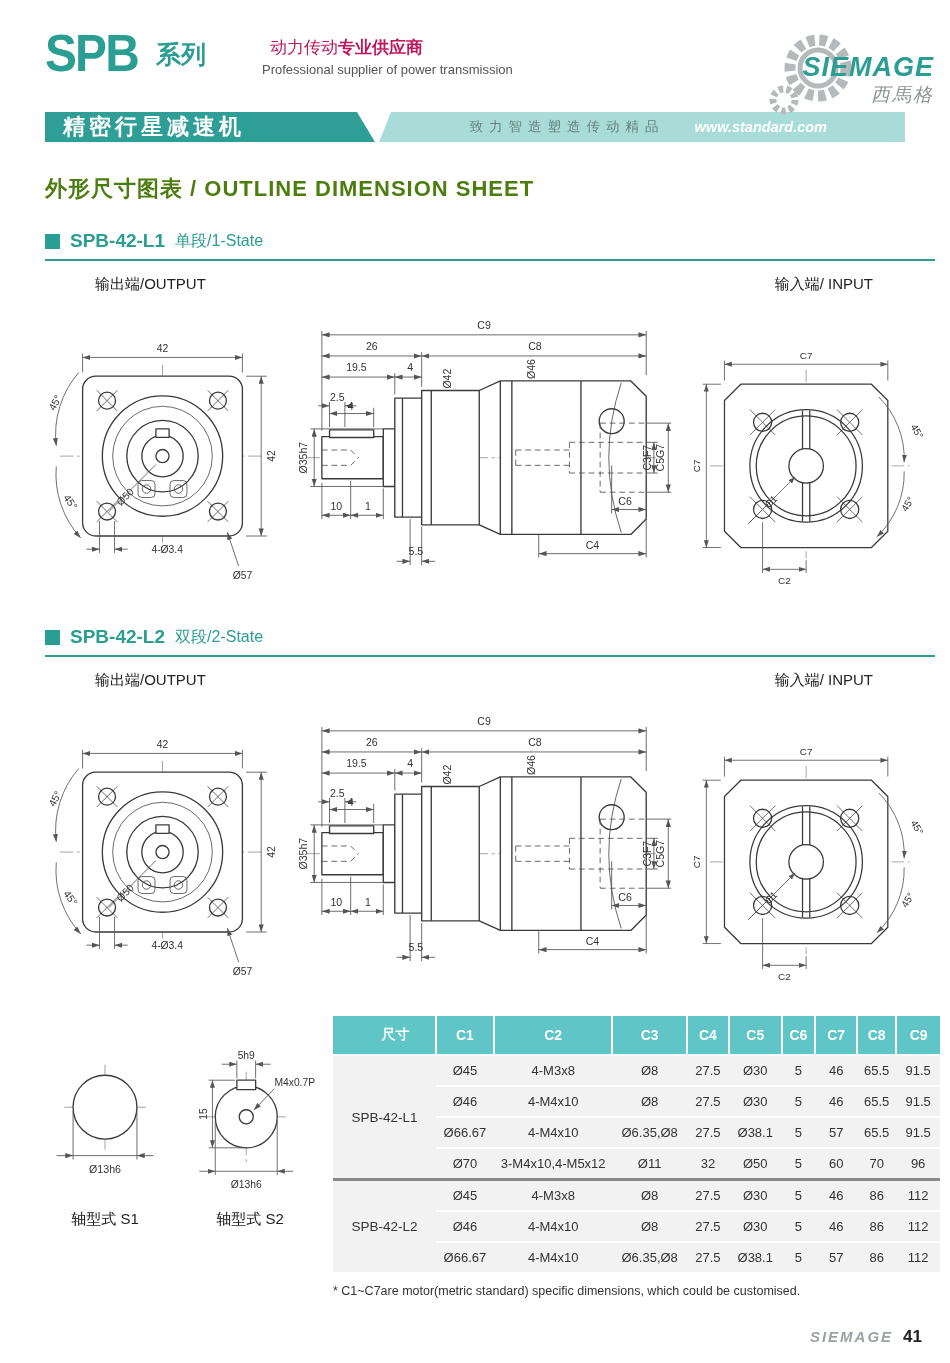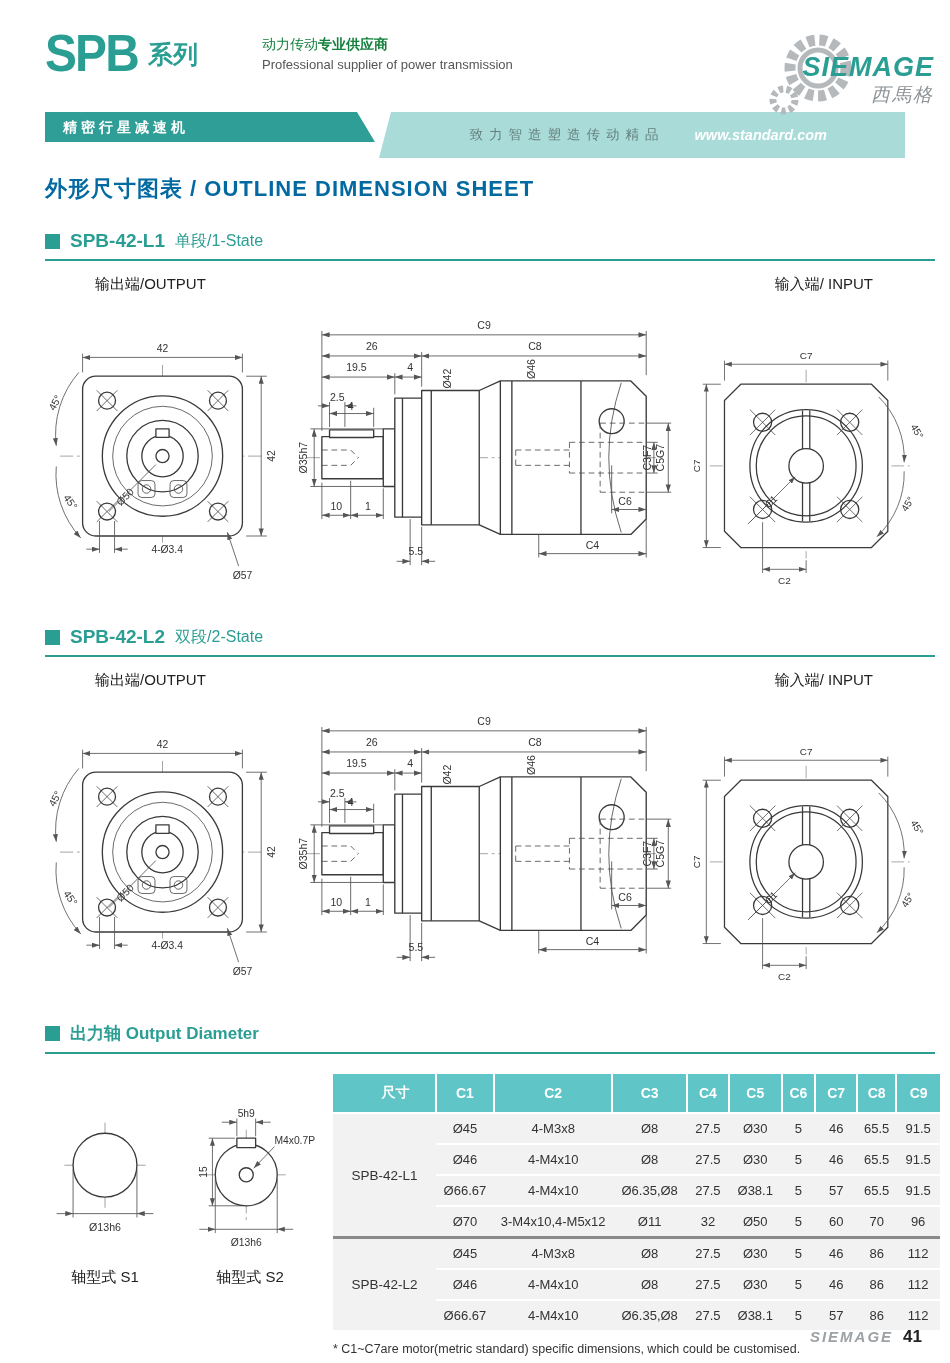--- a/index.html
+++ b/index.html
@@ -5,45 +5,45 @@
   html,body { margin:0; padding:0; background:#ffffff; }
   .page {
     position:relative; width:950px; height:1363px; margin:0 auto;
     background:#fff; overflow:hidden;
     font-family:"Liberation Sans", sans-serif; color:#222;
   }
   
   .header-top { position:relative; height:86px; padding-top:26px; box-sizing:content-box; }
   .logo-block { position:absolute; left:45px; top:30px; }
   .logo-spb { font-size:52px; font-weight:800; color:#2b9e94; letter-spacing:-2px; line-height:0.9; display:inline-block; transform:scaleX(.92); transform-origin:left; }
-  .logo-series { font-size:25px; font-weight:600; color:#2b9e94; margin-left:2px; vertical-align:8px; }
+  .logo-series { font-size:25px; font-weight:600; color:#2b9e94; margin-left:10px; vertical-align:8px; }
   .tagline { position:absolute; left:262px; top:36px; }
-  .tagline-zh { font-size:14px; color:#15803d; }
+  .tagline-zh { font-size:17px; color:#be185d;margin-left:8px; }
   .tagline-zh .bold { font-weight:bold; }
   .tagline-en { font-size:13px; color:#555; margin-top:3px;text-align:center; }
   .banner-row { position:relative; height:30px; }
   .banner-dark {
     position:absolute; left:45px; top:0; width:330px; height:30px;
-    background:#2f9e96; color:#fff; font-size:14px; font-weight:bold;
+    background:#2f9e96; color:#fff; font-size:22px; font-weight:bold;
     letter-spacing:4px; line-height:30px; padding-left:18px; box-sizing:border-box;
     clip-path:polygon(0 0, calc(100% - 18px) 0, 100% 100%, 0 100%);
   }
   .banner-light {
-    position:absolute; left:379px; right:45px; top:0; height:46px; background:#a9dcd9;
+    position:absolute; left:379px; right:45px; top:0; height:30px; background:#a9dcd9;
     clip-path:polygon(12px 0, 100% 0, 100% 100%, 0 100%);
     display:flex; align-items:center; justify-content:flex-end; gap:30px; padding-right:78px; box-sizing:border-box;
   }
   .banner-slogan { font-size:13.5px; color:#65807e; letter-spacing:6px; }
   .banner-site { font-size:14.5px; color:#fff; font-weight:bold; font-style:italic; }
   .brand-logo { position:absolute; top:24px; right:14px; width:190px; height:96px; z-index:5; }
   .brand-gear { position:absolute; left:0; top:0; }
   .brand-en { position:absolute; right:2px; top:28px; font-size:27px; font-weight:bold; font-style:italic; color:#2b9e94; letter-spacing:1px; }
   .brand-zh { position:absolute; right:2px; top:58px; font-size:19px; font-style:italic; color:#8d9396; letter-spacing:2px;text-align:center; }
   
-  .page-title { margin:32px 45px 0; font-size:22px; font-weight:bold; color:#0369a1; letter-spacing:1px; }
+  .page-title { margin:32px 45px 0; font-size:22px; font-weight:bold; color:#4d7c0f; letter-spacing:1px; }
   .section-header {
     margin:26px 15px 0 45px; display:flex; align-items:center; gap:10px;
     padding-bottom:7px; border-bottom:2px solid #2b9e94;
   }
   .section-header .sq { width:15px; height:15px; background:#2b9e94; flex:none; }
   .section-header .model { font-size:19px; font-weight:bold; color:#2b9e94; }
   .section-header .stage { font-size:16px; color:#2b9e94; }
   .section-header .single { font-size:17px; font-weight:bold; color:#2b9e94; }
   .drawing-labels {
     margin:14px 15px 0 45px; display:flex; justify-content:space-between;
@@ -486,24 +486,20 @@
     <text x="104" y="300" text-anchor="middle">C2</text>
     <path class="dim" d="M 208,94 A 96 96 0 0 1 236,166" marker-end="url(#arw)"></path>
     <text transform="translate(247,134) rotate(58)" text-anchor="middle">45°</text>
     <path class="dim" d="M 236,176 A 96 96 0 0 1 206,248" marker-end="url(#arw)"></path>
     <text transform="translate(243,214) rotate(-58)" text-anchor="middle">45°</text>
   </svg>
 </div>
   </section>
 
   <section>
-    <div class="section-header">
-      <span class="sq"></span>
-      <span class="single">出力轴 Output Diameter</span>
-    </div>
     <div class="shaft-content">
       <div class="shaft-views">
         <div class="shaft-pair">
           <div class="shaft-fig">
             <svg width="120" height="168" viewBox="0 0 124 170">
               <defs>
                 <marker id="arw2" markerWidth="10" markerHeight="8" refX="9" refY="3" orient="auto-start-reverse">
                   <path d="M0,0 L9,3 L0,6 Z" fill="#555"></path>
                 </marker>
               </defs>

